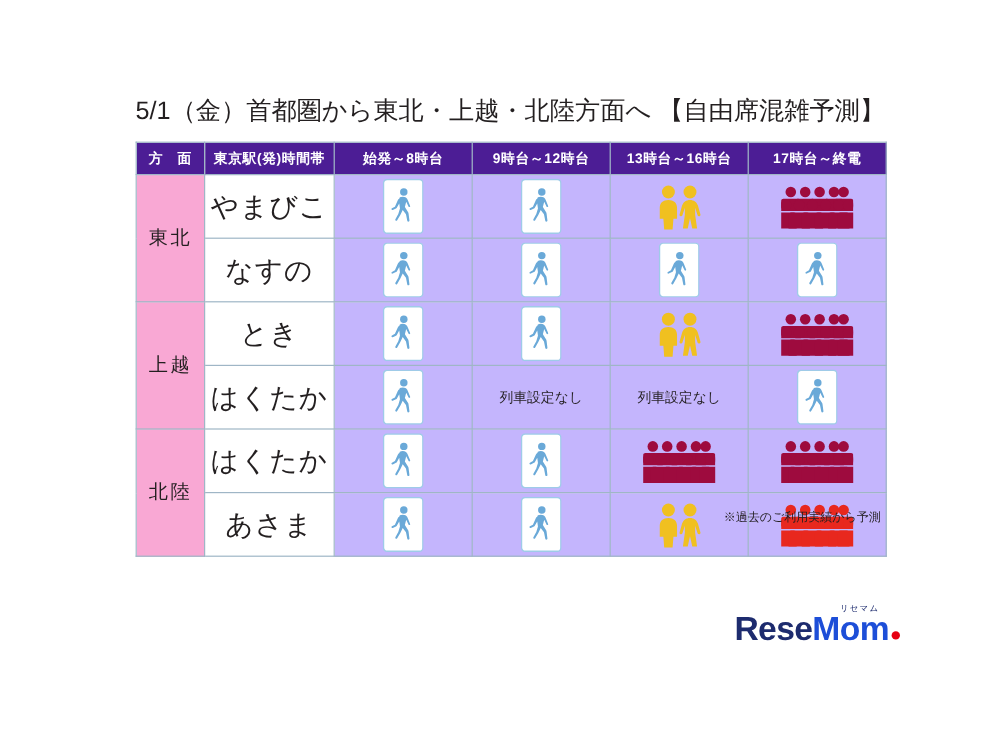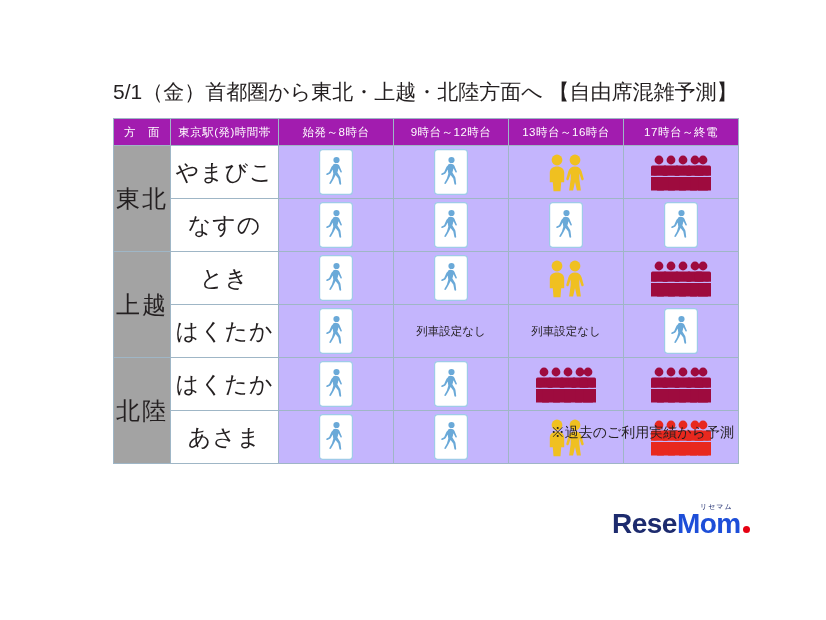--- a/index.html
+++ b/index.html
@@ -38,35 +38,35 @@
     border-collapse: collapse;
     table-layout: fixed;
   }
   table.matrix th, table.matrix td {
     border: 1px solid #9fb6c6;
     padding: 0;
     text-align: center;
     vertical-align: middle;
   }
   thead th {
-    background: #a21caf;
+    background: #4c1d95;
     color: #ffffff;
     font-size: 11.5px;
-    font-weight: normal;
+    font-weight: bold;
     height: 26px;
     letter-spacing: 0.5px;
   }
   th.col-dir { width: 56px; }
   th.col-train { width: 107px; }
   th.col-slot { width: 114px; }
   td.dir-cell {
-    font-size: 24px;
+    font-size: 16px;
     color: #231f20;
     letter-spacing: 2px;
-    background: #a3a3a3;
+    background: #f9a8d4;
   }
   td.train-cell {
     font-size: 23px;
     color: #231f20;
     letter-spacing: 1px;
     background: #ffffff;
   }
   td.slot-cell {
     height: 52px;
     background: #c4b5fd;
@@ -81,21 +81,21 @@
     justify-content: center;
     height: 50px;
   }
   .icon-wrap svg { display: block; }
   .footnote {
     position: absolute;
     left: 0;
     top: 424px;
     width: 734px;
     text-align: right;
-    font-size: 14px;
+    font-size: 10px;
     color: #231f20;
   }
   .caption {
     position: absolute;
     left: 113px;
     top: 452px;
     width: 625px;
     font-size: 13.5px;
     line-height: 24px;
     color: #231f20;

